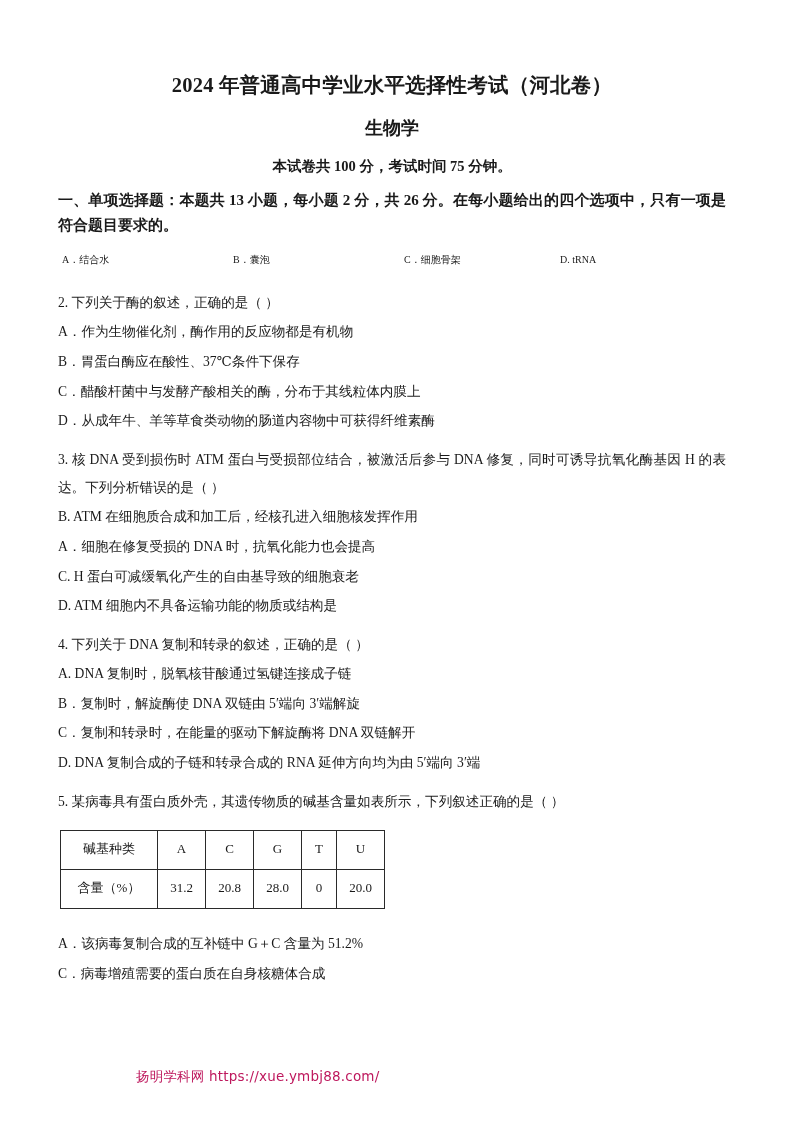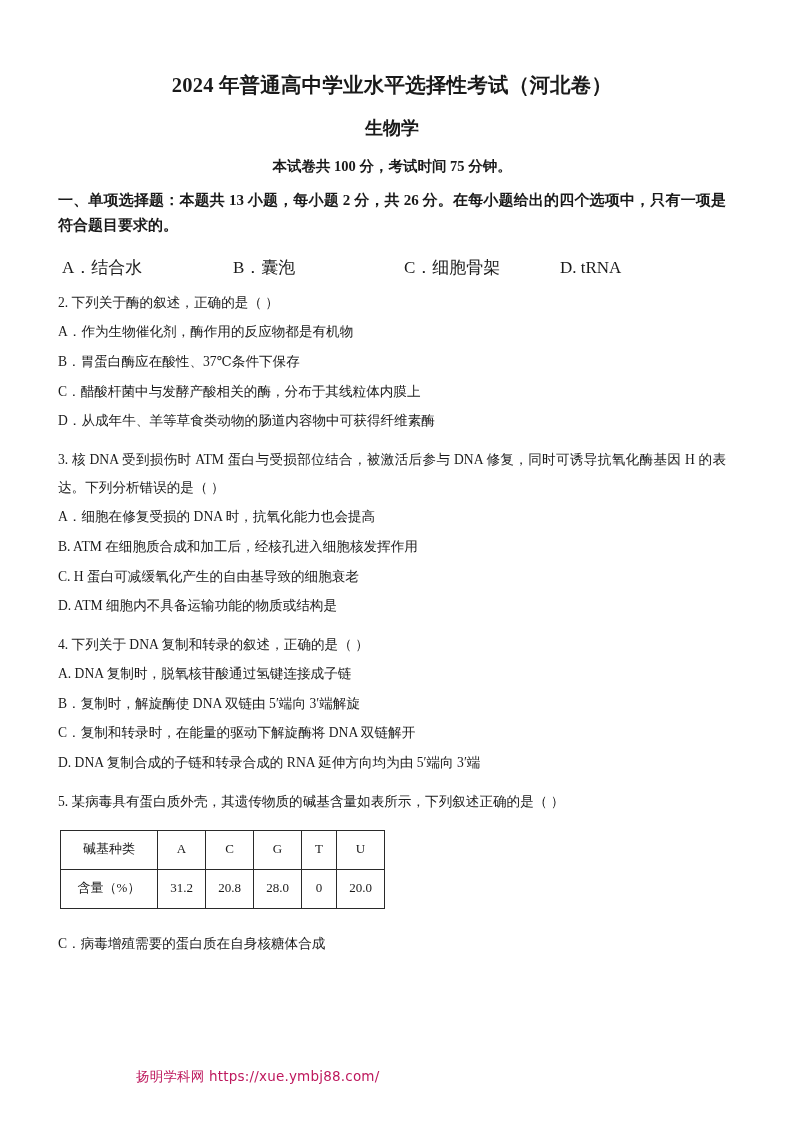--- a/index.html
+++ b/index.html
@@ -80,21 +80,21 @@
   }
   .opt {
     font-size: 13.6px;
     line-height: 2.18;
     margin: 0;
   }
   
   .opts-inline {
     position: relative;
     height: 30px;
-    font-size: 17px;
+    font-size: 10px;
     line-height: 2.18;
     text-align: right;
   }
   .opts-inline .opt-cell {
     position: absolute;
     top: 0;
     white-space: nowrap;
   }
   .opts-inline .opt-cell.c0 { left: 4px; }
   .opts-inline .opt-cell.c1 { left: 175px; }
@@ -165,22 +165,22 @@
         <p class="opt">A．作为生物催化剂，酶作用的反应物都是有机物</p>
         <p class="opt">B．胃蛋白酶应在酸性、37℃条件下保存</p>
         <p class="opt">C．醋酸杆菌中与发酵产酸相关的酶，分布于其线粒体内膜上</p>
         <p class="opt">D．从成年牛、羊等草食类动物的肠道内容物中可获得纤维素酶</p>
       </div>
     </div>
 
     <div class="question">
       <p class="q-stem">3. 核 DNA 受到损伤时 ATM 蛋白与受损部位结合，被激活后参与 DNA 修复，同时可诱导抗氧化酶基因 H 的表达。下列分析错误的是（      ）</p>
       <div class="q-options">
+        <p class="opt">B. ATM 在细胞质合成和加工后，经核孔进入细胞核发挥作用</p>
         <p class="opt">A．细胞在修复受损的 DNA 时，抗氧化能力也会提高</p>
-        <p class="opt">B. ATM 在细胞质合成和加工后，经核孔进入细胞核发挥作用</p>
         <p class="opt">C. H 蛋白可减缓氧化产生的自由基导致的细胞衰老</p>
         <p class="opt">D. ATM 细胞内不具备运输功能的物质或结构是</p>
       </div>
     </div>
 
     <div class="question">
       <p class="q-stem">4. 下列关于 DNA 复制和转录的叙述，正确的是（      ）</p>
       <div class="q-options">
         <p class="opt">A. DNA 复制时，脱氧核苷酸通过氢键连接成子链</p>
         <p class="opt">B．复制时，解旋酶使 DNA 双链由 5′端向 3′端解旋</p>
@@ -208,20 +208,21 @@
               <td class="dcell">20.8</td>
               <td class="dcell">28.0</td>
               <td class="dcell-narrow">0</td>
               <td class="dcell">20.0</td>
             </tr>
           </tbody>
         </table>
       </div>
       <div class="after-table-gap"></div>
       <div class="q-options">
+        <p class="opt">A．该病毒复制合成的互补链中 G＋C 含量为 51.2%</p>
         <p class="opt">C．病毒增殖需要的蛋白质在自身核糖体合成</p>
       </div>
     </div>
 
   </div>
 
   <div class="watermark">扬明学科网 https://xue.ymbj88.com/</div>
 </div>
 
 </body></html>

